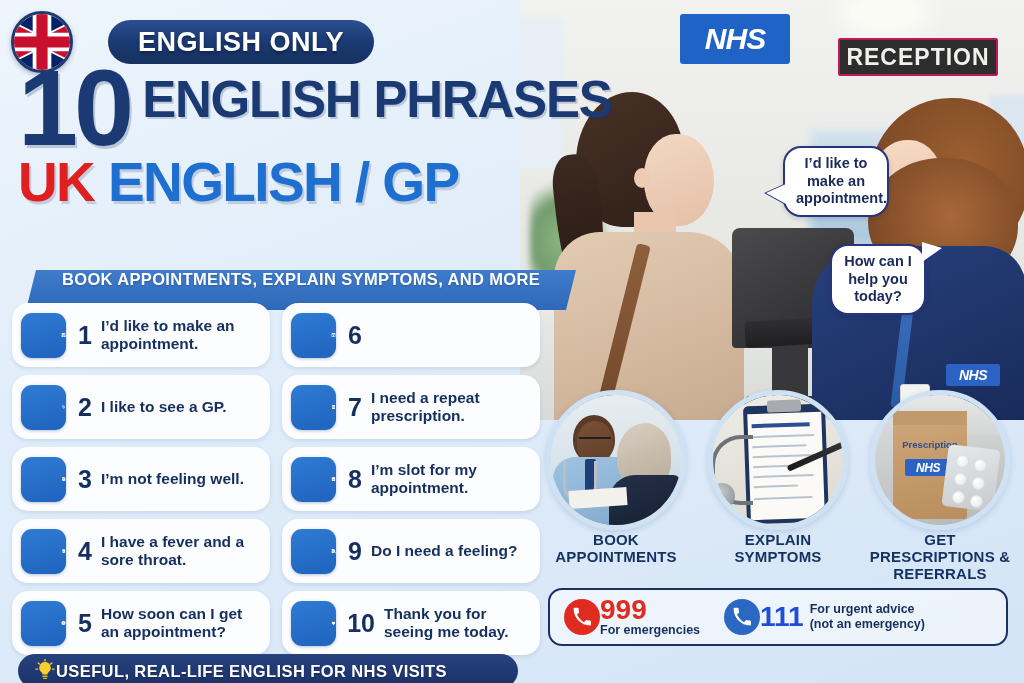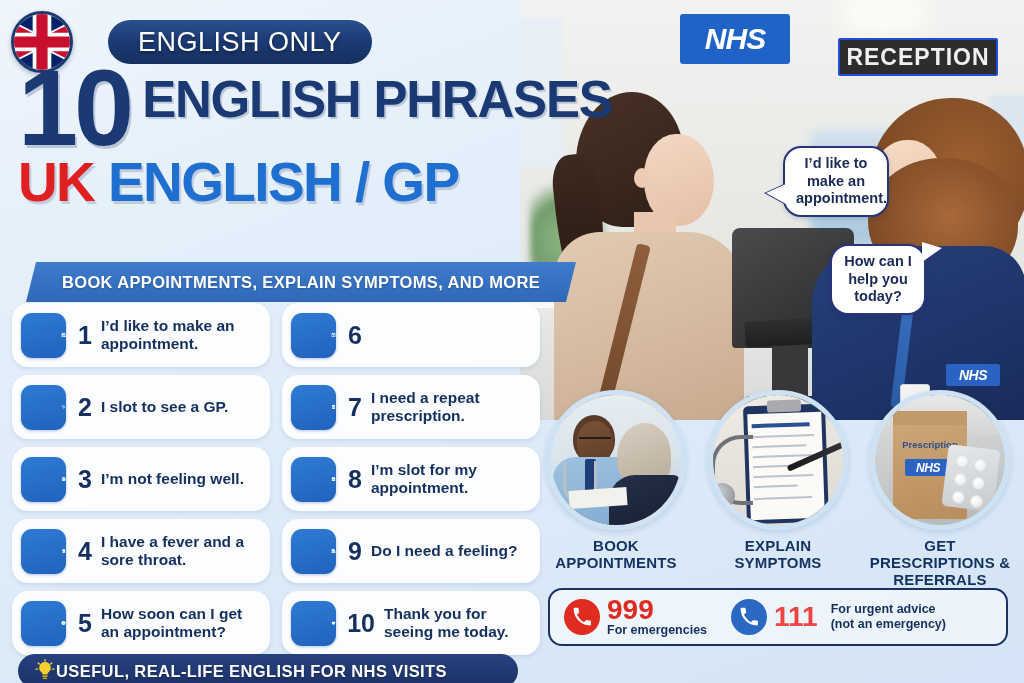--- a/index.html
+++ b/index.html
@@ -30,21 +30,21 @@
     position: absolute; left: 160px; top: 14px; width: 110px; height: 50px;
     background: #1f63c7; border-radius: 3px;
     display: flex; align-items: center; justify-content: center;
   }
   .nhs-wall-sign span {
     color:#fff; font-weight: 800; font-size: 30px; font-style: italic;
     font-family: "Liberation Sans", sans-serif; letter-spacing: -1px;
   }
   .reception-sign {
     position: absolute; left: 318px; top: 38px; width: 160px; height: 38px;
-    background: #2d2d2d; border: 2px solid #1d4ed8; border-radius: 2px;
+    background: #2d2d2d; border: 2px solid #be185d; border-radius: 2px;
     display:flex; align-items:center; justify-content:center;
   }
   .reception-sign span {
     color:#f0f0ee; font-weight: 800; font-size: 23px; letter-spacing: 1px;
     font-family: "Liberation Sans", sans-serif;
   }
   .blur-window {
     position:absolute; left: 290px; top: 130px; width: 175px; height: 115px;
     background: linear-gradient(180deg,#cfe0ef,#9fc2de); filter: blur(5px); opacity:.85;
   }
@@ -169,21 +169,21 @@
     box-shadow: 0 2px 5px rgba(0,30,80,.3);
   }
 
   
   .pill-english-only {
     position: absolute; left: 108px; top: 20px; height: 44px; padding: 0 30px;
     background: linear-gradient(180deg,#2a4f91 0%, #1b3a73 50%, #16315f 100%);
     border-radius: 24px; display: flex; align-items: center; justify-content: center;
   }
   .pill-english-only span {
-    color:#fff; font-weight: 400; font-size: 27px; letter-spacing: .5px;
+    color:#fff; font-weight: 700; font-size: 27px; letter-spacing: .5px;
     text-shadow: 0 2px 3px rgba(0,0,0,.35);
     text-align: right;
   }
 
   .title-block { position:absolute; left: 18px; top: 64px; width: 660px; }
   .t-row1 { display: flex; align-items: flex-start; }
   .t-ten {
     font-size: 108px; font-weight: 800; color: #1b3a73; line-height: .82;
     letter-spacing: -4px; text-shadow: 2px 3px 0 rgba(20,45,95,.22);
   }
@@ -197,24 +197,24 @@
     letter-spacing: -.6px; margin-top: 2px; text-shadow: 2px 2px 0 rgba(15,35,75,.2);
   }
   .t-row2 {
     margin-top: 2px; font-size: 55px; font-weight: 800; line-height: 1;
     letter-spacing: -1.6px; text-shadow: 2px 3px 0 rgba(20,45,95,.18);
   }
   .t-uk { color: #e02020; }
   .t-hosp { color: #1f6fd0; }
 
   .subtitle-bar {
-    position:absolute; left: 26px; top: 262px; height: 40px; width: 550px;
+    position:absolute; left: 26px; top: 270px; height: 40px; width: 550px;
     background: linear-gradient(180deg,#3f7ccc,#2f68b8);
     clip-path: polygon(10px 0, 100% 0, calc(100% - 10px) 100%, 0 100%);
-    display:flex; align-items:center; justify-content:center;
+    display:flex; align-items:flex-start; justify-content:center;
   }
   .subtitle-bar span {
     color: #fff; font-weight: 800; font-size: 16.5px; letter-spacing: .35px;
     text-shadow: 0 1px 2px rgba(0,0,0,.22);
   }
 
   
   .phrase-cols { position: absolute; left: 12px; top: 303px; width: 528px; display: flex; gap: 12px; }
   .phrase-col { width: 258px; display: flex; flex-direction: column; gap: 8px; }
   .phrase-card {
@@ -253,21 +253,21 @@
 
   
   .circles { position:absolute; left: 540px; top: 390px; width: 480px; display:flex; gap: 10px; }
   .circle-item { width: 152px; text-align: center; }
   .circle-photo {
     width: 140px; height: 140px; margin: 0 auto; border-radius: 50%;
     border: 5px solid #cfe2f4; overflow: hidden; position: relative;
     box-shadow: 0 2px 6px rgba(20,60,120,.16);
   }
   .circle-caption {
-    margin-top: 8px; font-size: 15px; font-weight: 800; color: #14325f;
+    margin-top: 2px; font-size: 15px; font-weight: 800; color: #14325f;
     line-height: 1.13; letter-spacing: .2px;
   }
 
   
   .ph1 { position:absolute; inset:0; background: linear-gradient(175deg,#e8eef2 0%, #d9e3ea 50%, #b9c6cf 100%); }
   .ph1 .doc-head { position:absolute; left: 22px; top: 20px; width: 42px; height: 48px; background:#5a3b2a; border-radius:50% 50% 46% 46%; }
   .ph1 .doc-face { position:absolute; left: 26px; top: 26px; width: 36px; height: 44px; background: linear-gradient(160deg,#7a5136,#5e3d27); border-radius: 48%; }
   .ph1 .doc-glass { position:absolute; left: 28px; top: 42px; width: 32px; height: 7px; border-top: 2px solid #1f1f1f; }
   .ph1 .doc-body { position:absolute; left: 2px; top: 62px; width: 82px; height: 80px; background: linear-gradient(160deg,#9fc3e0,#7ea8cf); border-radius: 22px 10px 0 0; }
   .ph1 .doc-tie { position:absolute; left: 34px; top: 64px; width: 11px; height: 48px; background:#1d3f78; border-radius: 2px; }
@@ -297,28 +297,28 @@
   .ph3 .blister { position:absolute; right: 8px; top: 52px; width: 52px; height: 62px; background: linear-gradient(160deg,#e6e8ea,#c6cacd); border-radius: 5px; transform: rotate(7deg); }
   .ph3 .pill { position:absolute; width: 13px; height: 13px; border-radius:50%; background: radial-gradient(circle at 35% 30%,#fff,#e2e4e6); box-shadow: inset 0 0 2px rgba(0,0,0,.2); }
   .ph3 .shelf { position:absolute; left:0; top: 0; width:100%; height: 40px; background: linear-gradient(180deg,#e7e9e8,#d2d5d4); }
 
   
   .emergency-box {
     position:absolute; left: 548px; top: 588px; width: 460px; height: 58px;
     border: 2px solid #1b3166; border-radius: 14px; background: rgba(255,255,255,.55);
     display:flex; align-items:center; padding: 0 14px; gap: 10px;
   }
-  .em-group { display:flex; align-items:center; gap: 7px; }
+  .em-group { display:flex; align-items:center; }
   .em-circle { width: 36px; height: 36px; border-radius: 50%; display:flex; align-items:center; justify-content:center; }
   .em-circle.red { background:#e02b20; }
   .em-circle.blue { background:#2a68c4; }
   .em-circle svg { width: 20px; height: 20px; fill:#fff; }
   .em-num { font-size: 28px; font-weight: 800; line-height: .95; }
   .em-num.red { color:#e02b20; }
-  .em-num.blue { color:#ef4444; }
+  .em-num.blue { color:#1d4ed8; }
   .em-sub { font-size: 12.5px; font-weight: 700; color:#15305f; line-height: 1.12; }
   .em-text-2 { font-size: 12.5px; font-weight: 700; color:#15305f; line-height: 1.18; margin-left: 6px; }
 </style>
 </head>
 <body>
 
 <div id="canvas">
 
   <div class="photo-hero">
     <div class="bgwall"></div>
@@ -417,21 +417,21 @@
       </div>
 
       <div class="phrase-card">
         <div class="phrase-icon">
           <svg viewBox="0 0 24 24">
               <path d="M5 2v6a5 5 0 0 0 4 4.9V15a4 4 0 0 0 8 0v-1.2a2.8 2.8 0 1 0-1.8 0V15a2.2 2.2 0 0 1-4.4 0v-2.1A5 5 0 0 0 15 8V2h-1.8v6a3.2 3.2 0 0 1-6.4 0V2H5z"></path>
               <circle cx="18.2" cy="11.2" r="1.1" fill="#1f63bd"></circle>
             </svg>
         </div>
         <div class="phrase-num">2</div>
-        <div class="phrase-text">I slot to see a GP.</div>
+        <div class="phrase-text">I like to see a GP.</div>
       </div>
 
       <div class="phrase-card">
         <div class="phrase-icon">
           <svg viewBox="0 0 24 24">
               <path d="M12 2C7.8 2 5 5.3 5 9.8c0 3 .6 5.3 1.6 7 .6 1 .4 2.4-.3 3.4-.3.5 0 1.1.6 1.1h9.5c2.5 0 4.6-2 4.6-4.6V9.8C21 5.3 16.2 2 12 2z"></path>
               <ellipse cx="9.4" cy="10.3" rx="1.1" ry="1.4" fill="#1f63bd"></ellipse>
               <ellipse cx="14.4" cy="10.3" rx="1.1" ry="1.4" fill="#1f63bd"></ellipse>
               <path d="M9 16.2c1.8-1.4 4.2-1.4 6 0" stroke="#1f63bd" stroke-width="1.5" fill="none" stroke-linecap="round"></path>
               <path d="M8 7.2c.9-.6 1.9-.6 2.7-.1M13.4 7.1c.9-.5 1.9-.5 2.7.1" stroke="#1f63bd" stroke-width="1.3" fill="none" stroke-linecap="round"></path>

